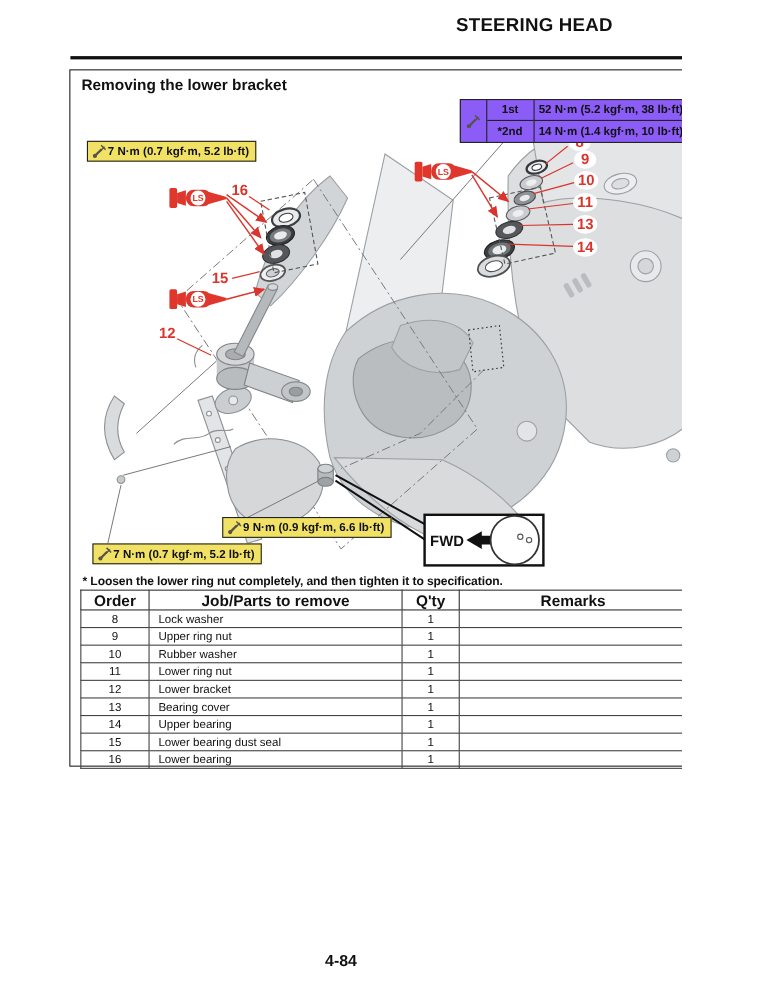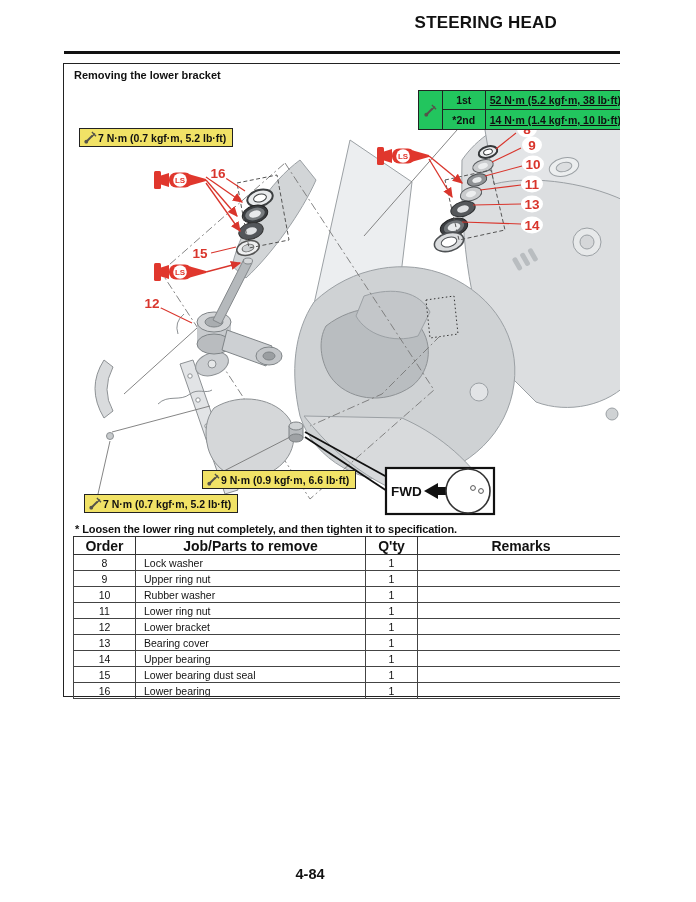--- a/index.html
+++ b/index.html
@@ -1,31 +1,31 @@
 <!DOCTYPE html>
 <html><head>
 <meta charset="utf-8">
 <style>
   html,body{margin:0;padding:0;background:#ffffff;}
   .page{position:relative;width:620px;height:902px;background:#fff;overflow:hidden;
         font-family:"Liberation Sans","DejaVu Sans",sans-serif;color:#111;}
   .doc-title{position:absolute;top:13px;right:63px;font-size:17px;font-weight:bold;letter-spacing:0.2px;}
   .title-rule{position:absolute;left:64px;top:51px;width:569px;height:3px;background:#111;}
   .figure-box{position:absolute;left:63px;top:63px;width:570px;height:634px;border:1.5px solid #222;box-sizing:border-box;}
-  .figure-title{position:absolute;left:10px;top:5px;font-size:11px;font-weight:bold;}
+  .figure-title{position:absolute;left:10px;top:5px;font-size:14px;font-weight:bold;}
   .fig-canvas{position:absolute;left:0;top:0;width:567px;height:460px;}
   svg.art{position:absolute;left:0;top:0;}
 
   
   .torque-table{position:absolute;top:26px;right:4px;display:grid;
     grid-template-columns:24px 42px auto;grid-auto-rows:19px;
-    background:#22c55e;border:1.6px solid #222;font-size:10.5px;font-weight:bold;}
+    background:#8b5cf6;border:1.6px solid #222;font-size:10.5px;font-weight:bold;}
   .tt-cell{display:flex;align-items:center;justify-content:center;white-space:nowrap;}
   .tt-wrench{grid-row:1/3;border-right:1.4px solid #222;}
-  .tt-val{justify-content:flex-start;padding:0 5px 0 4px;border-left:1.4px solid #222;text-decoration:underline;}
+  .tt-val{justify-content:flex-start;padding:0 5px 0 4px;border-left:1.4px solid #222;}
   .tt-top{border-bottom:1.4px solid #222;}
 
   
   .torque-note{position:absolute;display:flex;align-items:center;gap:0;background:#f1e266;
     border:1.5px solid #222;font-size:10.5px;font-weight:bold;padding:1px 6px 1px 3px;white-space:nowrap;}
   .note-a{left:15px;top:64px;}
   .note-b{left:138px;top:406px;}
   .note-c{left:20px;top:430px;}
 
   .footnote{position:absolute;left:11px;top:459px;font-size:11px;font-weight:bold;letter-spacing:-0.1px;}

